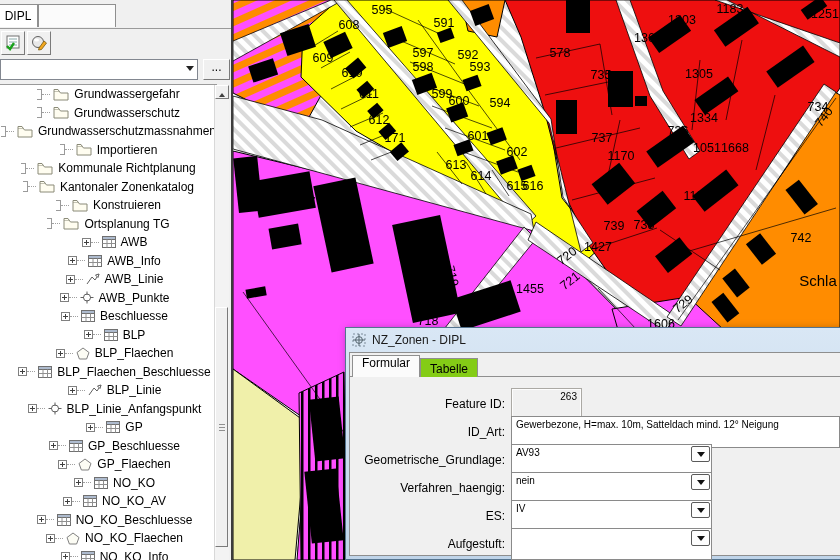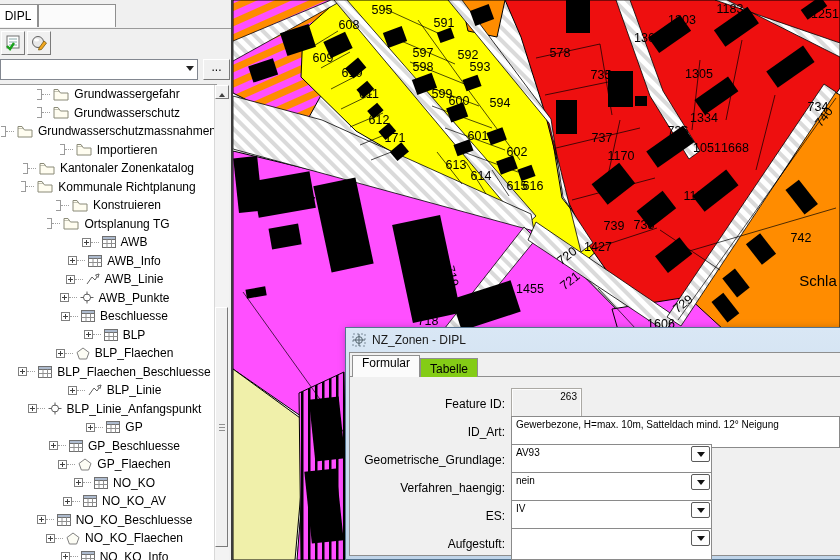--- a/index.html
+++ b/index.html
@@ -309,32 +309,32 @@
       </div>
       <div class="trow">
         <span class="stub"></span>
         <span class="dots"></span>
         <span class="ticon">
           <svg width="16" height="13" viewBox="0 0 16 13">
             <path d="M1 3 L6 3 L7.5 5 L15 5 L15 12 L1 12 Z" fill="#FFFDF0" stroke="#8a8a78"></path>
             <path d="M1 3 L1 1.5 L5 1.5 L6 3" fill="#FFFDF0" stroke="#8a8a78"></path>
           </svg>
         </span>
+        <span class="tlabel">Kommunale Richtplanung</span>
+      </div>
+      <div class="trow">
+        <span class="stub"></span>
+        <span class="dots"></span>
+        <span class="ticon">
+          <svg width="16" height="13" viewBox="0 0 16 13">
+            <path d="M1 3 L6 3 L7.5 5 L15 5 L15 12 L1 12 Z" fill="#FFFDF0" stroke="#8a8a78"></path>
+            <path d="M1 3 L1 1.5 L5 1.5 L6 3" fill="#FFFDF0" stroke="#8a8a78"></path>
+          </svg>
+        </span>
         <span class="tlabel">Kantonaler Zonenkatalog</span>
-      </div>
-      <div class="trow">
-        <span class="stub"></span>
-        <span class="dots"></span>
-        <span class="ticon">
-          <svg width="16" height="13" viewBox="0 0 16 13">
-            <path d="M1 3 L6 3 L7.5 5 L15 5 L15 12 L1 12 Z" fill="#FFFDF0" stroke="#8a8a78"></path>
-            <path d="M1 3 L1 1.5 L5 1.5 L6 3" fill="#FFFDF0" stroke="#8a8a78"></path>
-          </svg>
-        </span>
-        <span class="tlabel">Kommunale Richtplanung</span>
       </div>
       <div class="trow">
         <span class="stub"></span>
         <span class="dots"></span>
         <span class="ticon">
           <svg width="16" height="13" viewBox="0 0 16 13">
             <path d="M1 3 L6 3 L7.5 5 L15 5 L15 12 L1 12 Z" fill="#FFFDF0" stroke="#8a8a78"></path>
             <path d="M1 3 L1 1.5 L5 1.5 L6 3" fill="#FFFDF0" stroke="#8a8a78"></path>
           </svg>
         </span>

